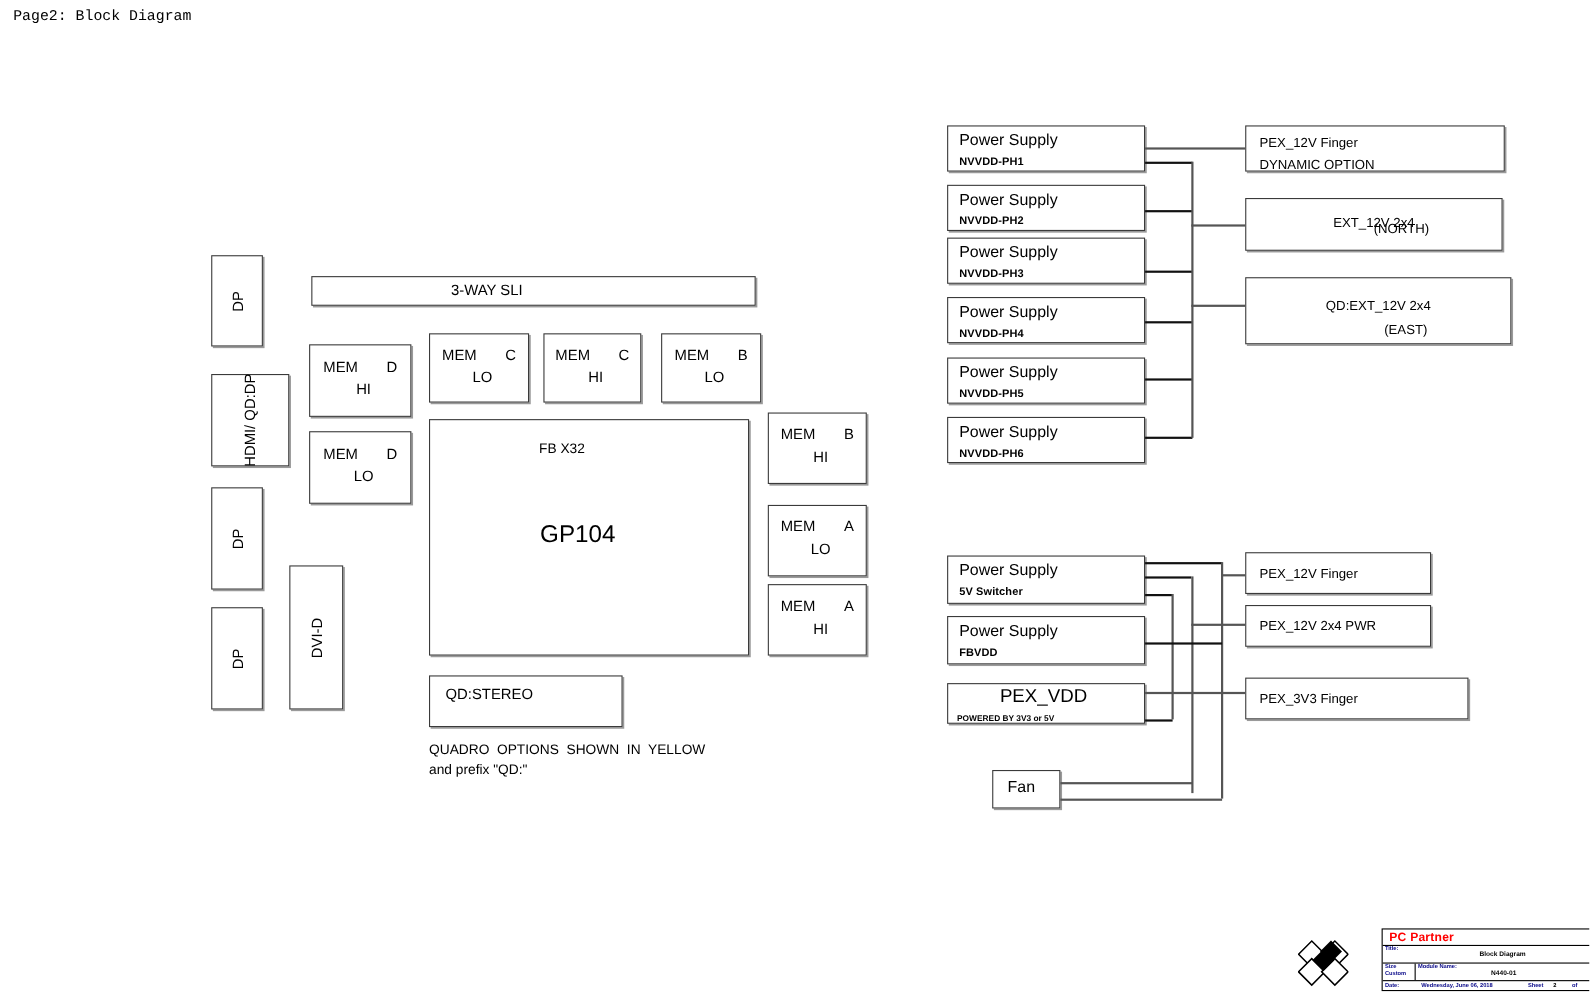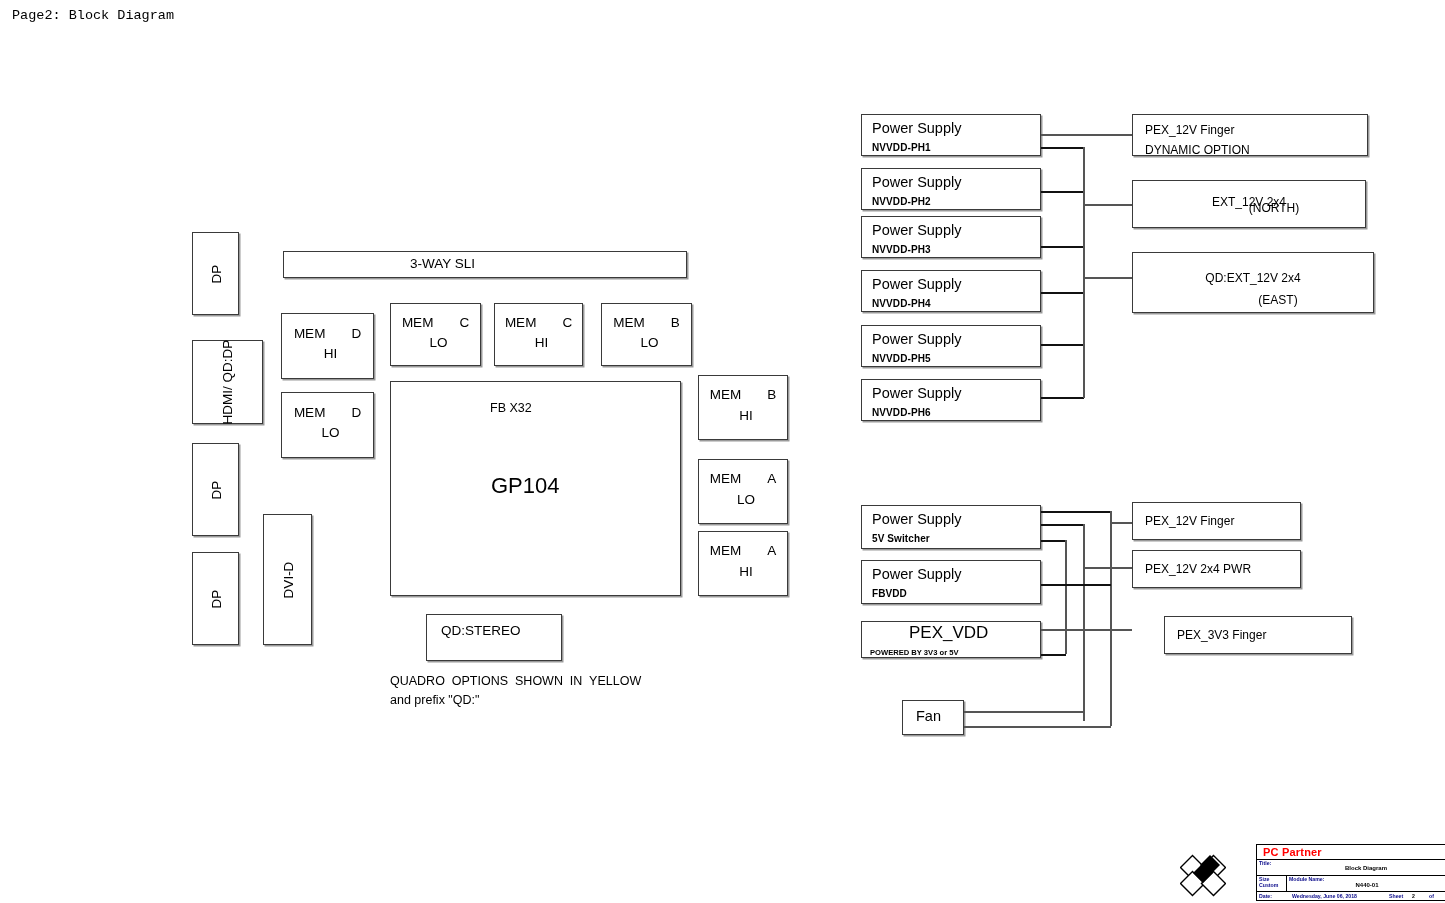--- a/index.html
+++ b/index.html
@@ -288,21 +288,21 @@
         <span>A</span>
     </div>
     <div class="mem-bot">HI</div>
   </div>
 
   <div class="blk" style="left:390px;top:381px;width:291px;height:215px;">
     <div class="t" style="left:99px;top:20px;font-size:12.5px;">FB X32</div>
     <div class="t" style="left:100px;top:92px;font-size:22px;">GP104</div>
   </div>
 
-  <div class="blk" style="left:390px;top:614px;width:136px;height:47px;margin-left:36px;">
+  <div class="blk" style="left:390px;top:614px;width:176px;height:47px;">
     <div class="t" style="left:14px;top:9px;font-size:13.5px;">QD:STEREO</div>
   </div>
 
   <div class="note" style="left:390px;top:672px;">QUADRO  OPTIONS  SHOWN  IN  YELLOW</div>
   <div class="note" style="left:390px;top:691px;">and prefix "QD:"</div>
 
   <div class="blk" style="left:861px;top:114px;width:180px;height:42px;">
     <div class="ps-main">Power Supply</div>
     <div class="ps-sub">NVVDD-PH1</div>
   </div>
@@ -376,21 +376,21 @@
   </div>
 
   <div class="blk" style="left:1132px;top:502px;width:169px;height:38px;">
     <div class="pex-one">PEX_12V Finger</div>
   </div>
 
   <div class="blk" style="left:1132px;top:550px;width:169px;height:38px;">
     <div class="pex-one">PEX_12V 2x4 PWR</div>
   </div>
 
-  <div class="blk" style="left:1132px;top:616px;width:188px;height:38px;margin-left:32px;">
+  <div class="blk" style="left:1132px;top:616px;width:203px;height:38px;">
     <div class="pex-one">PEX_3V3 Finger</div>
   </div>
 
   <div class="wire h dark" style="left:1041px;top:511px;width:70px;"></div>
   <div class="wire v" style="left:1110px;top:511px;height:215px;"></div>
   <div class="wire h" style="left:1110px;top:522px;width:22px;"></div>
 
   <div class="wire h dark" style="left:1041px;top:524px;width:42px;"></div>
   <div class="wire v" style="left:1083px;top:524px;height:197px;"></div>
 

